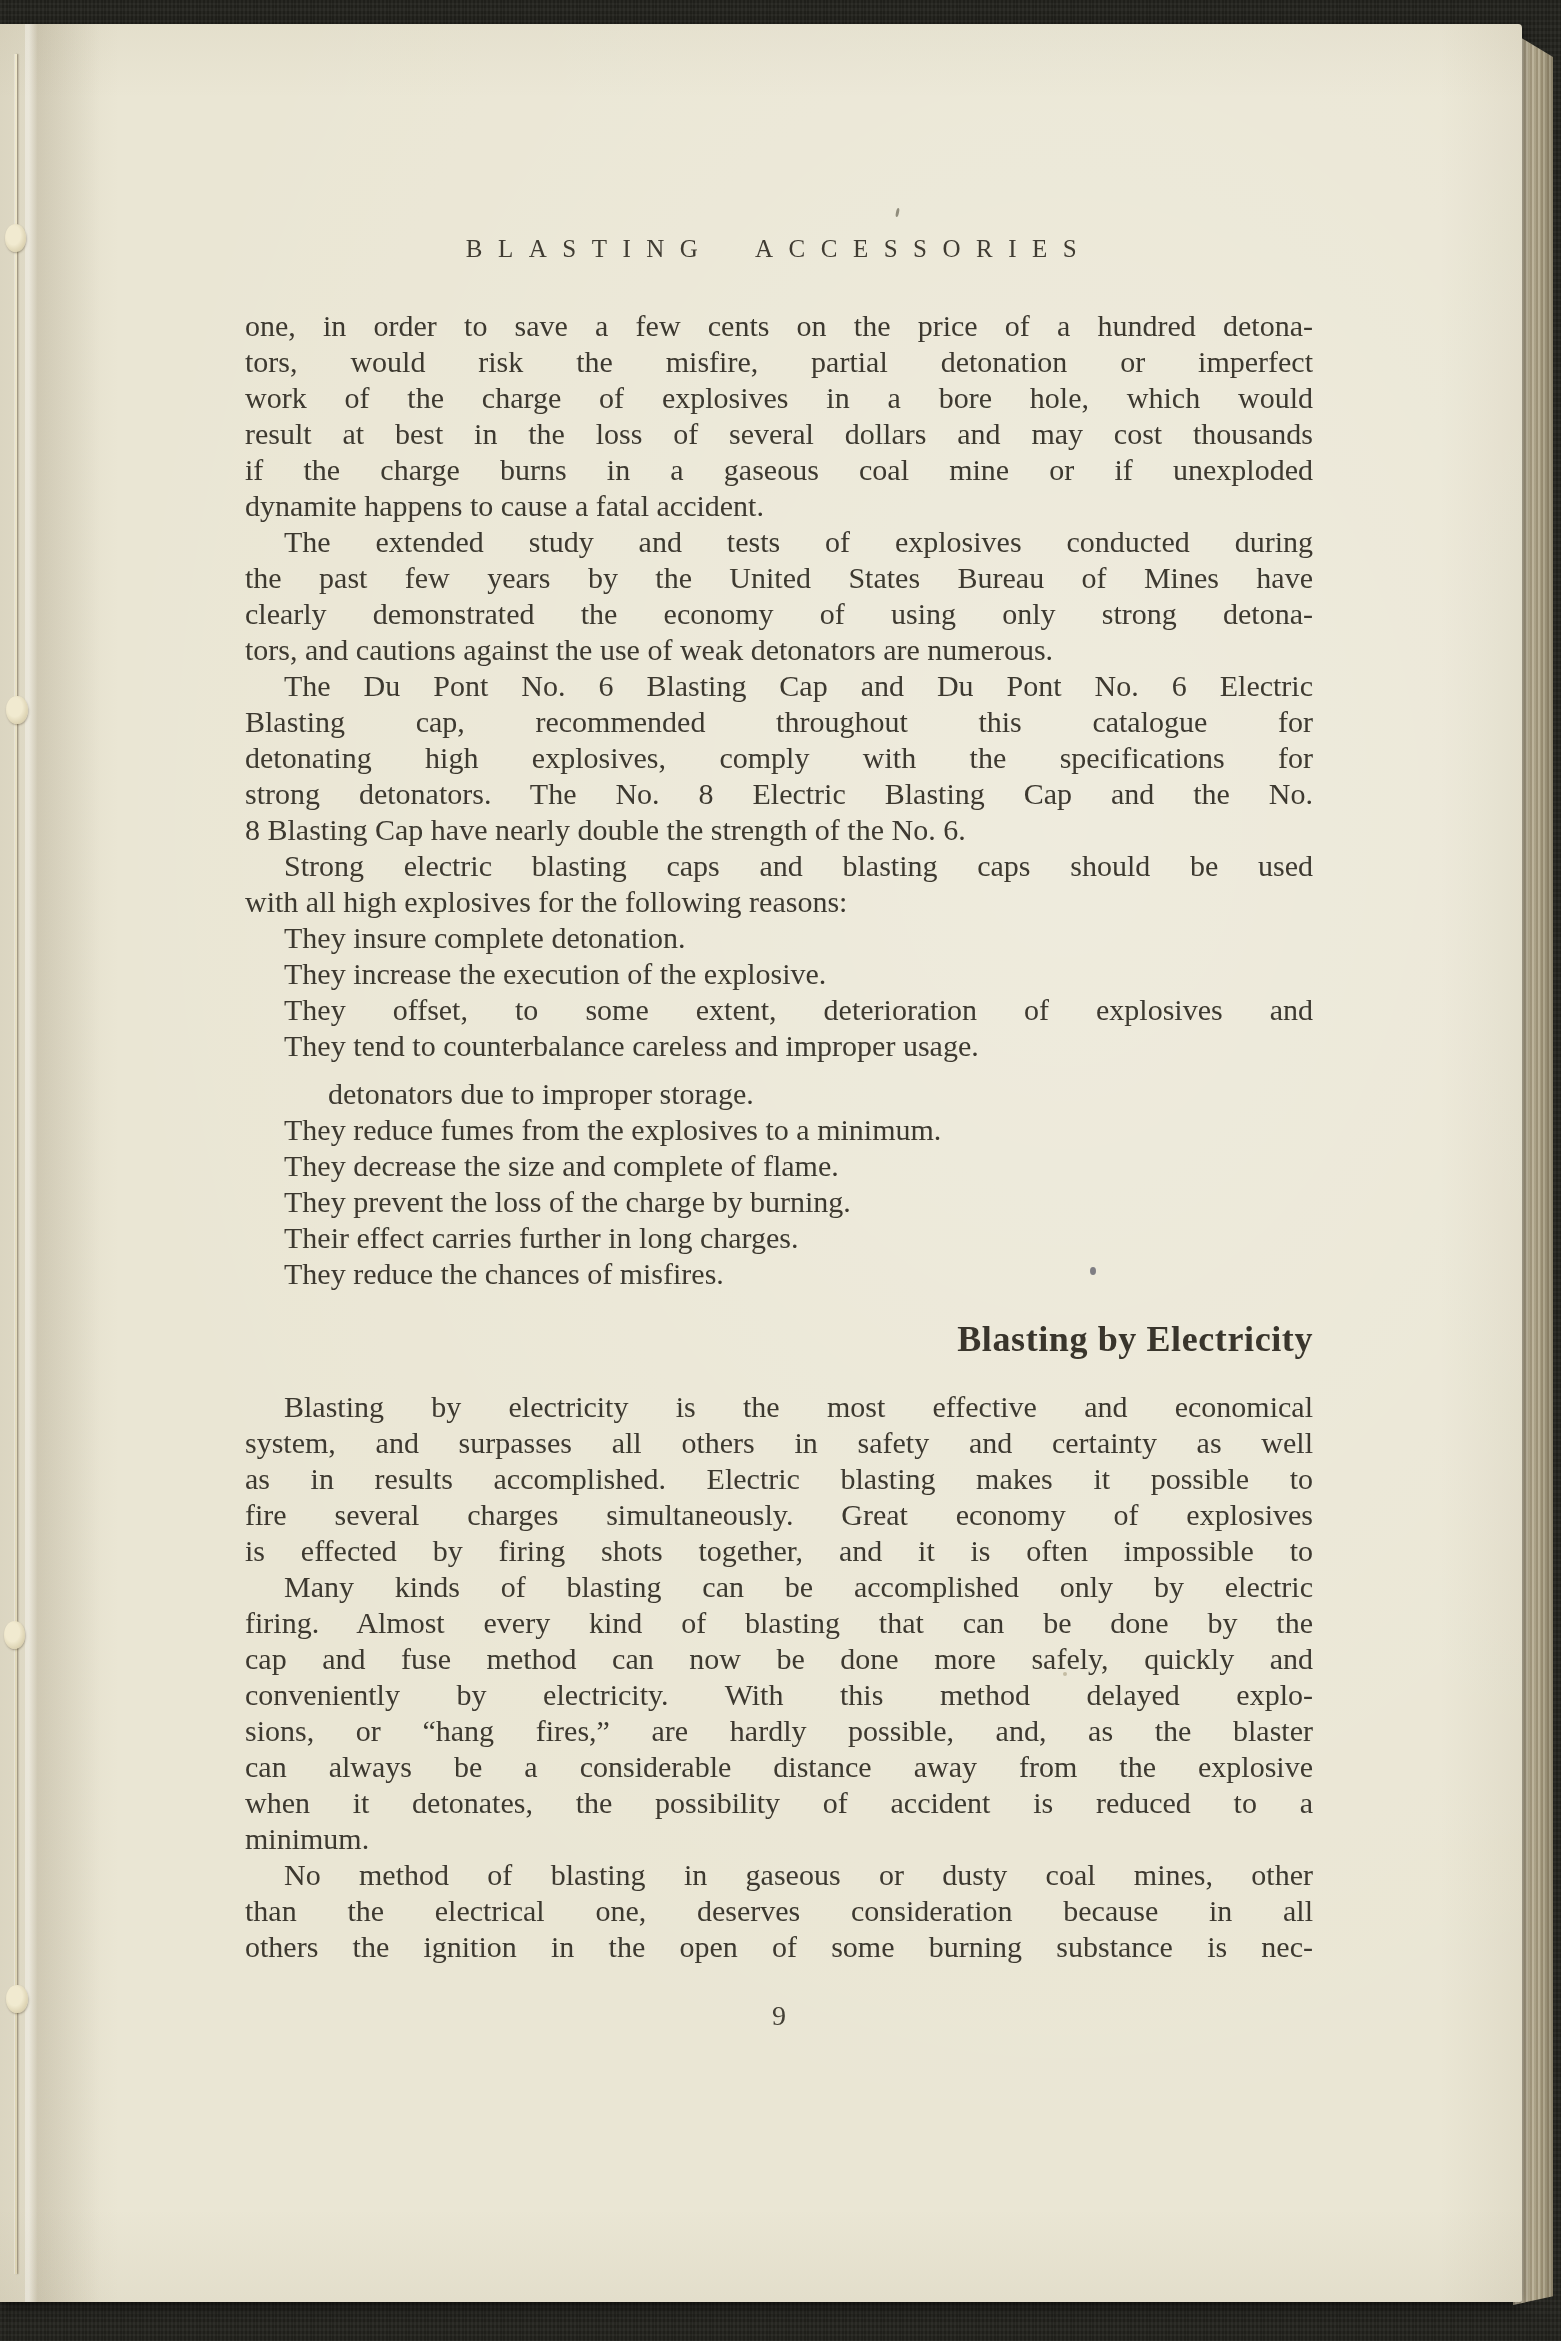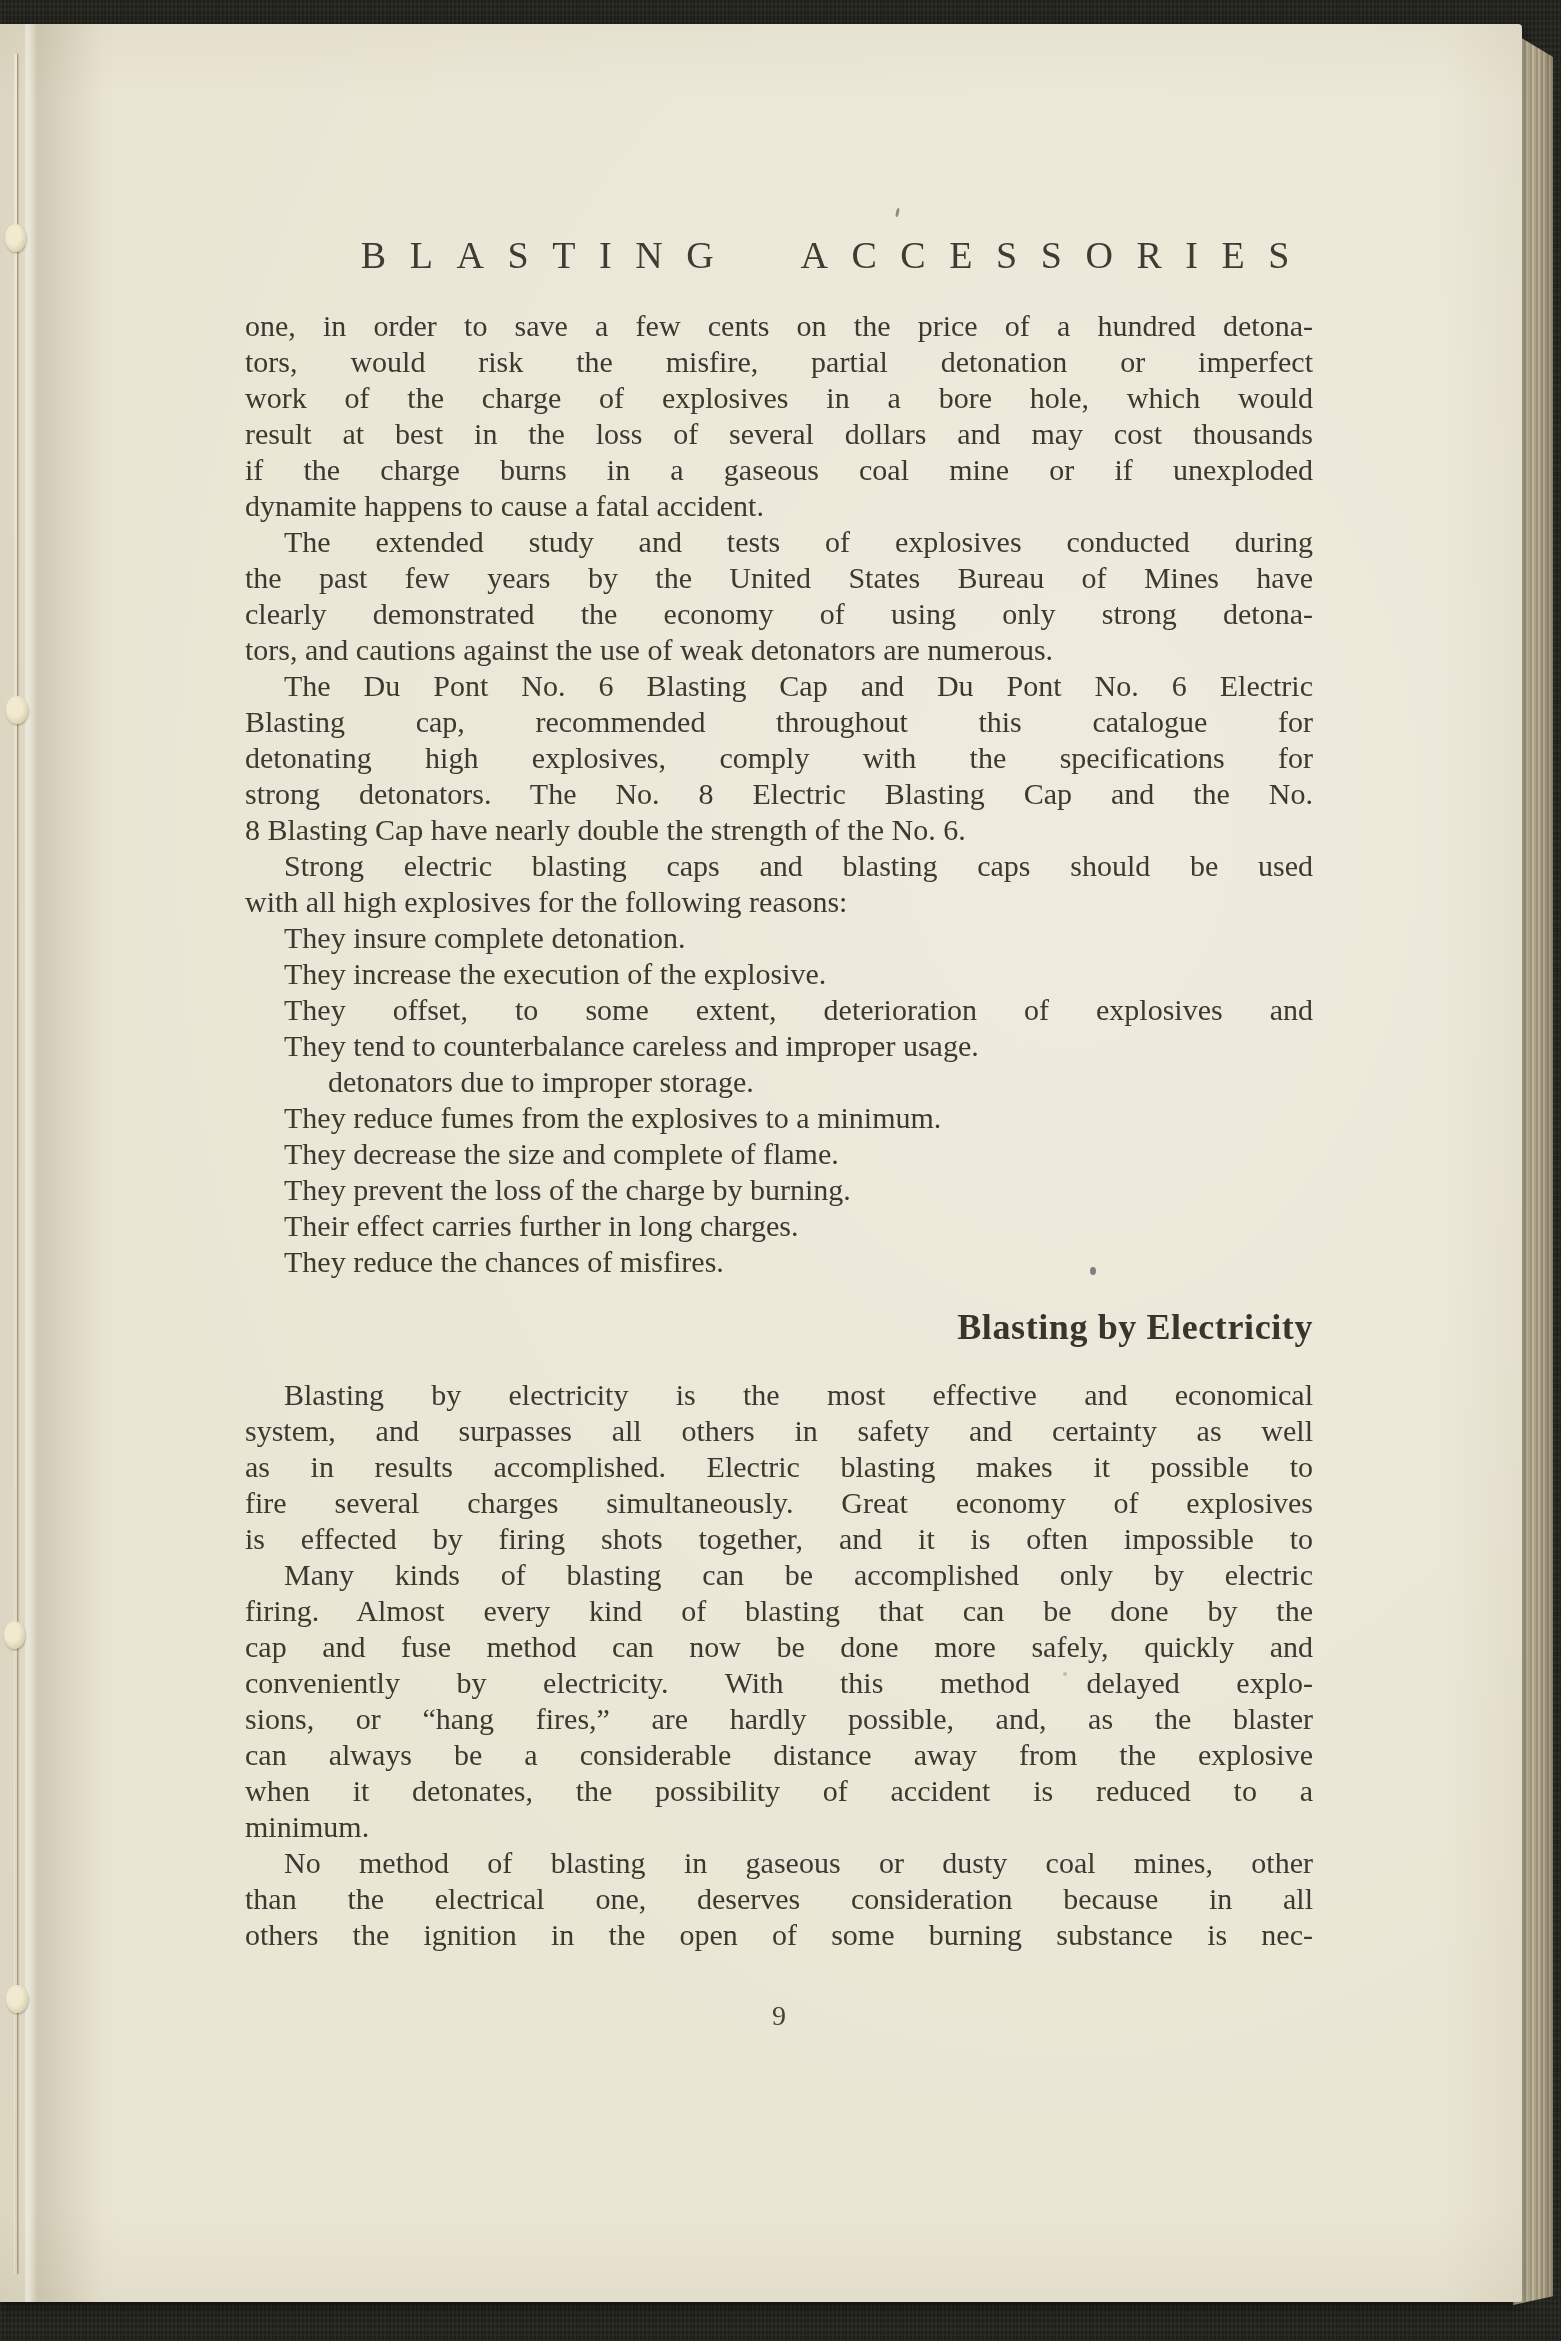--- a/index.html
+++ b/index.html
@@ -50,32 +50,32 @@
     box-shadow:1.3px 0 1.3px rgba(70,55,30,0.45), -0.6px 0 0.6px rgba(255,255,255,0.5);
   }
   .stitch-knot{
     position:absolute;width:21.4px;height:28px;border-radius:50%;
     background:radial-gradient(ellipse at 40% 40%, #f1ead0 0 40%, #d9cfae 75%, rgba(160,145,105,0.0) 100%);
     box-shadow:0.6px 1.3px 1.9px rgba(70,55,30,0.35);
   }
   
   .running-header{
     position:absolute;left:245px;top:211px;width:1068px;
-    text-align:right;font-size:38px;line-height:1.1;
+    text-align:center;font-size:25px;line-height:1.1;
     letter-spacing:0.62em;word-spacing:0.85em;
     color:#403c33;
   }
   .text-area{
     position:absolute;left:245px;top:284px;width:1068px;
     font-size:30px;line-height:36px;color:#3d3930;
   }
   .line{white-space:normal;}
   .line.just{text-align:justify;-moz-text-align-last:justify;text-align-last:justify;}
   .line.indent{text-indent:39px;}
-  .line.cont{text-indent:83px;}
+  .line.cont{text-indent:83px;margin-top:12px;}
   .section-heading{
     text-align:right;font-weight:bold;font-size:36px;line-height:44px;
     margin:25px 0 28px 0;color:#39352c;letter-spacing:0.6px;
   }
   .page-number{
     position:absolute;left:245px;top:1976px;width:1068px;
     text-align:center;font-size:28px;color:#444036;
   }
   .speck{position:absolute;border-radius:50%;}
   .speck.s1{left:1090px;top:1243px;width:6.3px;height:8.2px;background:#5a5a66;opacity:.75;}

